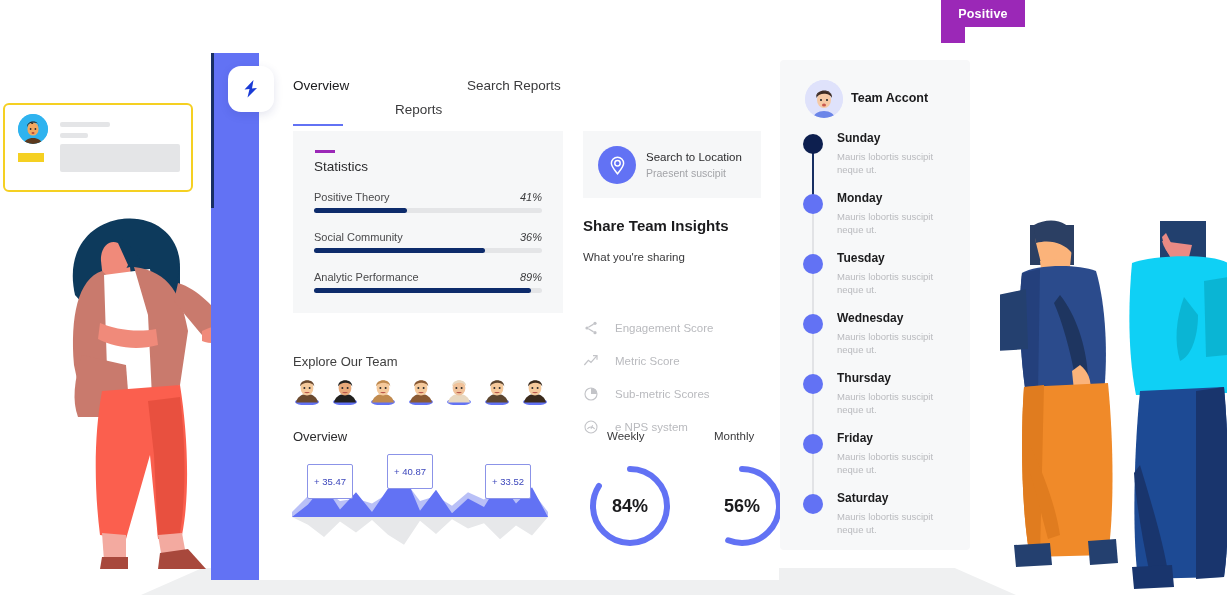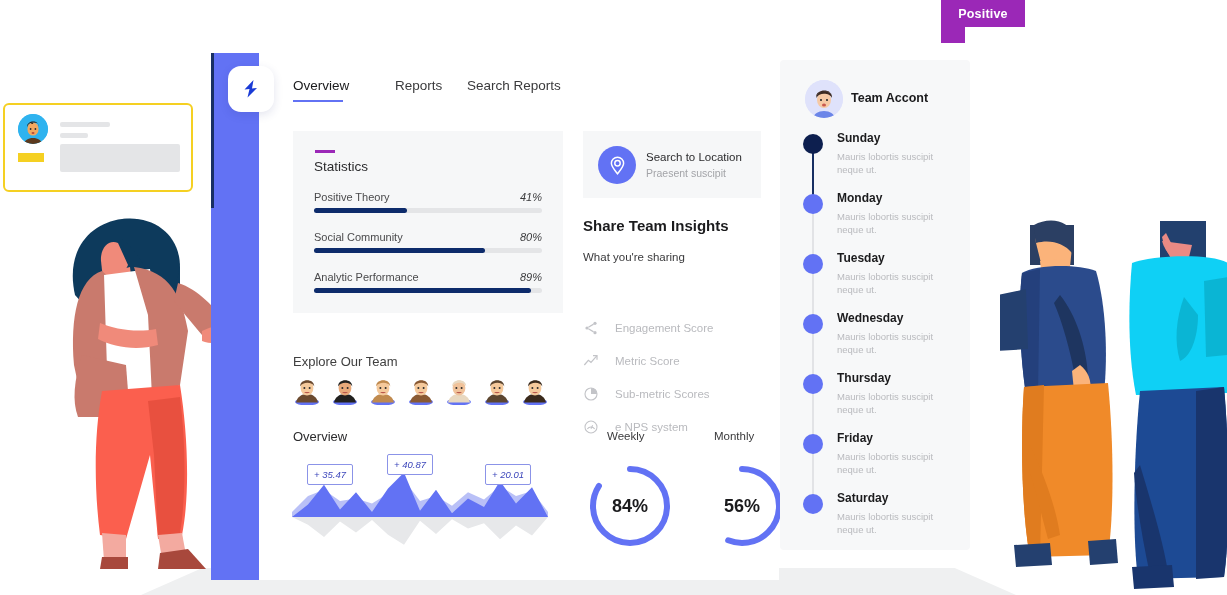--- a/index.html
+++ b/index.html
@@ -27,21 +27,21 @@
   #logo-tile{left:228px;top:66px;width:46px;height:46px;background:#fff;border-radius:13px;
     box-shadow:0 3px 10px rgba(40,50,120,.13);display:flex;align-items:center;justify-content:center;}
 
   
   #main-card{left:259px;top:53px;width:520px;height:527px;background:#fff;}
 
   
   #tabs{left:293px;top:78px;display:flex;gap:0;}
   .tab{font-size:13.5px;color:#3a3a3c;padding:0 0 9px 0;position:relative;cursor:pointer;}
   .tab.t0{width:81px;}
-  .tab.t1{width:72px;}
+  .tab.t1{width:72px;margin-top:24px;}
   .tab.t2{width:110px;}
   .tab.active{color:#1b1b1d;}
   .tab.active:after{content:"";position:absolute;left:0;bottom:0;width:50px;height:2px;background:#6272f4;}
 
   
   #stat-panel{left:293px;top:131px;width:270px;height:182px;background:#f6f7f8;}
   #stat-dash{left:315px;top:150px;width:20px;height:3px;background:#9b28b7;}
   #stat-title{left:314px;top:159px;font-size:13.5px;color:#2c2c2e;font-weight:400;}
   .stat-row{left:314px;width:228px;}
   .stat-label{font-size:11px;color:#4a4a4c;position:absolute;left:0;top:0;}
@@ -51,21 +51,21 @@
 
   
   #team-title{left:293px;top:342px;font-size:13px;color:#404040;margin-top:12px;}
   #team-row{left:294px;top:375px;display:flex;gap:12px;}
   .avatar-sm{width:26px;height:30px;position:relative;}
 
   
   #ov-title{left:293px;top:429px;font-size:13px;color:#2c2c2e;}
   #ov-chart{left:292px;top:455px;width:256px;height:95px;}
   .ov-tag{position:absolute;border:1px solid #8b93e8;background:#fff;color:#3c46bb;
-    font-size:9.5px;padding:4px 6px;border-radius:2px;white-space:nowrap;font-style:italic;}
+    font-size:9.5px;padding:11px 6px;border-radius:2px;white-space:nowrap;}
 
   
   #loc-card{left:583px;top:131px;width:178px;height:67px;background:#f6f7f8;}
   #loc-icon{left:598px;top:146px;width:38px;height:38px;border-radius:50%;background:#6272f4;
     display:flex;align-items:center;justify-content:center;}
   #loc-title{left:646px;top:151px;font-size:11.5px;color:#2c2c2e;}
   #loc-sub{left:646px;top:167px;font-size:10.5px;color:#a3a4a8;}
 
   
   #share-title{left:583px;top:217px;font-size:15px;font-weight:700;color:#1b1b1d;}
@@ -184,21 +184,21 @@
 
 <div class="abs stat-row" style="top:191px;height:24px">
   <div class="stat-label">Positive Theory</div>
   <div class="stat-pct">41%</div>
   <div class="stat-track">
       <div class="stat-fill" id="fill0" style="width: 41%;"></div>
     </div>
 </div>
 <div class="abs stat-row" style="top:231px;height:24px">
   <div class="stat-label">Social Community</div>
-  <div class="stat-pct">80%</div>
+  <div class="stat-pct">36%</div>
   <div class="stat-track">
       <div class="stat-fill" id="fill1" style="width: 75%;"></div>
     </div>
 </div>
 <div class="abs stat-row" style="top:271px;height:24px">
   <div class="stat-label">Analytic Performance</div>
   <div class="stat-pct">89%</div>
   <div class="stat-track">
       <div class="stat-fill" id="fill2" style="width: 95%;"></div>
     </div>
@@ -287,21 +287,21 @@
     <g id="mtn-front">
         <polygon points="0,62 0.0,62.0 16.0,49.6 32.0,29.8 48.0,54.6 64.0,37.2 80.0,57.0 96.0,33.5 112.0,17.4 128.0,55.8 144.0,34.7 160.0,58.3 176.0,43.4 192.0,52.1 208.0,26.0 224.0,48.4 240.0,32.2 256.0,62.0 256,62" fill="#6272f4" opacity="1"></polygon>
       </g>
     <g id="mtn-reflect">
         <polygon points="0,62 0.0,62.0 16.0,69.7 32.0,82.0 48.0,66.6 64.0,77.4 80.0,65.1 96.0,79.7 112.0,89.7 128.0,65.8 144.0,78.9 160.0,64.3 176.0,73.5 192.0,68.2 208.0,84.3 224.0,70.5 240.0,80.5 256.0,62.0 256,62" fill="#e7e8ea"></polygon>
       </g>
   </svg>
 </div>
 <div class="ov-tag" style="left:307px;top:464px">+ 35.47</div>
 <div class="ov-tag" style="left:387px;top:454px">+ 40.87</div>
-<div class="ov-tag" style="left:485px;top:464px">+ 20.01</div>
+<div class="ov-tag" style="left:485px;top:464px">+ 33.52</div>
 
 <div class="abs" id="loc-card"></div>
 <div class="abs" id="loc-icon">
   <svg width="21" height="21" viewBox="0 0 24 24" fill="none" stroke="#ffffff" stroke-width="1.7">
     <path d="M12 21.5c4-5 7-8.3 7-12a7 7 0 1 0-14 0c0 3.7 3 7 7 12z"></path>
     <circle cx="12" cy="9.5" r="3.1"></circle>
   </svg>
 </div>
 <div class="abs" id="loc-title">Search to Location</div>
 <div class="abs" id="loc-sub">Praesent suscipit</div>

